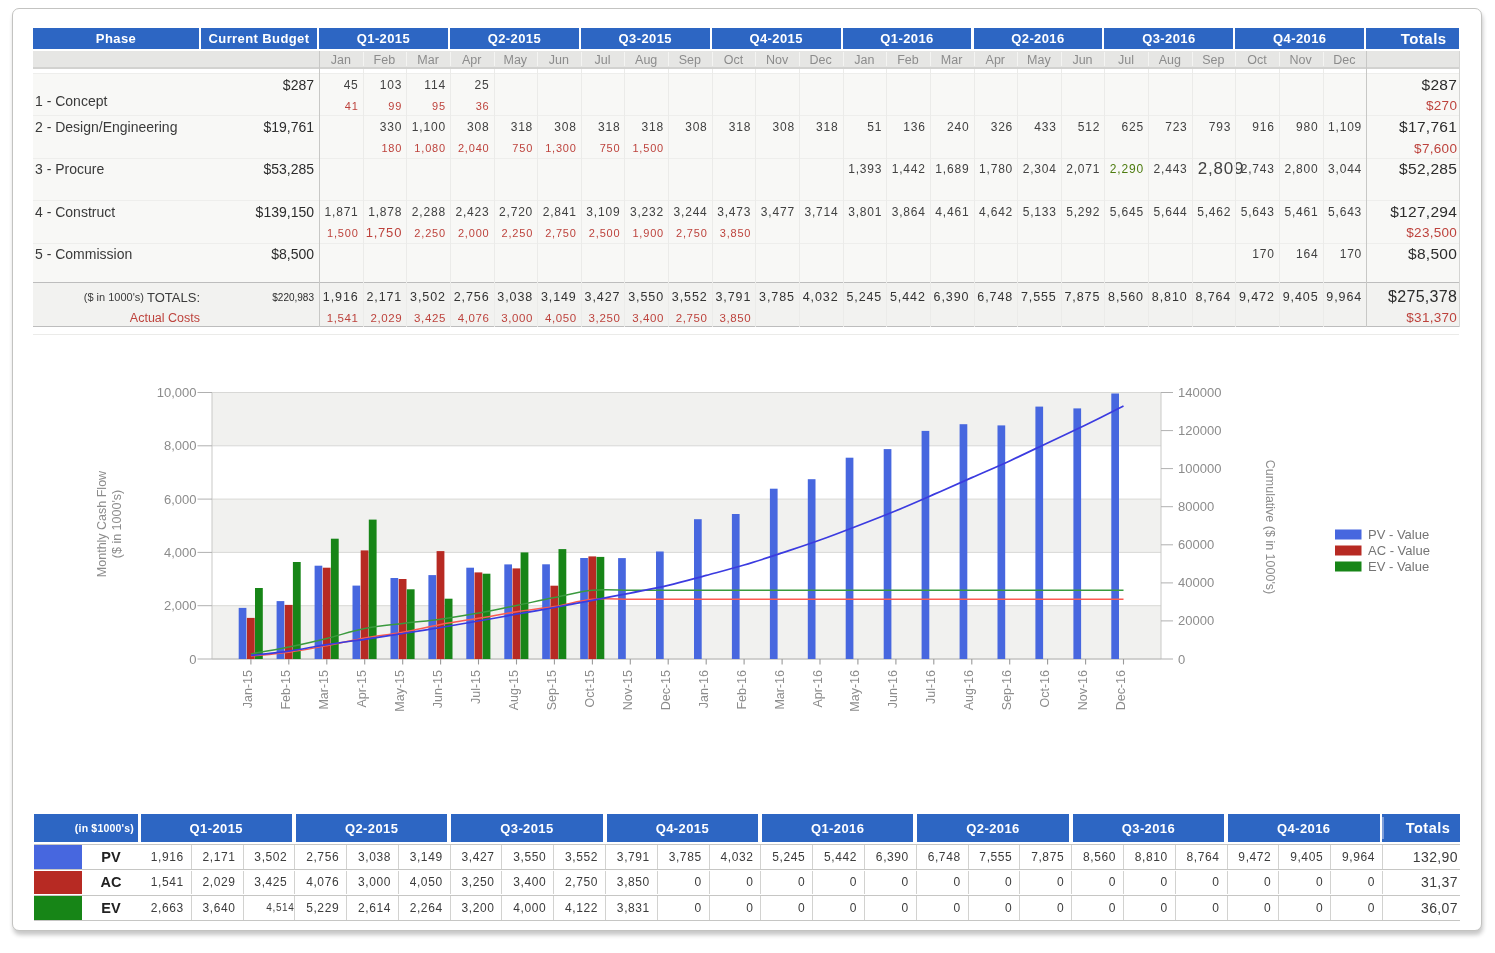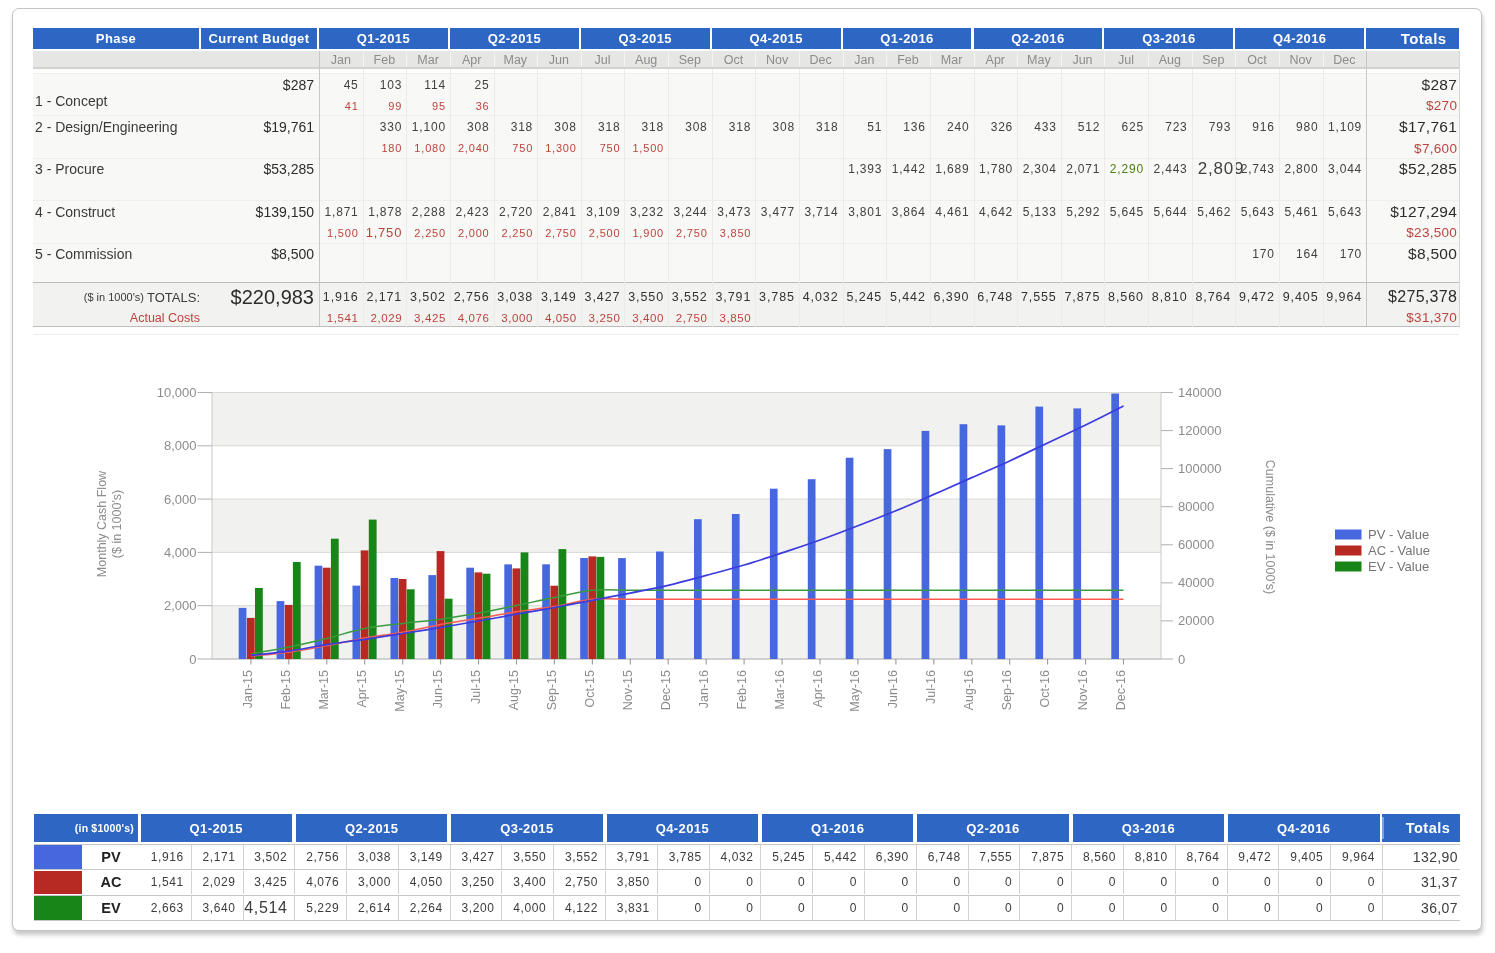--- a/index.html
+++ b/index.html
@@ -158,21 +158,21 @@
     <span>5 - Commission</span>
   </div>
 <div class="a " style="left:201.0px;top:243.6px;width:113.0px;height:21.2px;color:#2c2c2c;font-size:14px;display:flex;align-items:center;justify-content:flex-end;">$8,500</div>
 <div class="a " style="left:1235.2px;top:243.6px;width:39.6px;height:21.2px;color:#414141;font-size:12px;letter-spacing:0.8px;display:flex;align-items:center;justify-content:flex-end;">170</div>
 <div class="a " style="left:1278.9px;top:243.6px;width:39.6px;height:21.2px;color:#414141;font-size:12px;letter-spacing:0.8px;display:flex;align-items:center;justify-content:flex-end;">164</div>
 <div class="a " style="left:1322.5px;top:243.6px;width:39.6px;height:21.2px;color:#414141;font-size:12px;letter-spacing:0.8px;display:flex;align-items:center;justify-content:flex-end;">170</div>
 <div class="a " style="left:1366.2px;top:243.6px;width:91.0px;height:21.2px;color:#2c2c2c;font-size:15.5px;letter-spacing:0.3px;display:flex;align-items:center;justify-content:flex-end;">$8,500</div>
 <div class="a " style="left:33.0px;top:281.5px;width:1426.2px;height:45.5px;background:#f2f2f0;border-top:1px solid #bdbdbd;border-bottom:1px solid #bdbdbd;"></div>
 <div class="a " style="left:33.0px;top:288.0px;width:167.0px;height:18.0px;color:#3a3a3a;font-size:13px;display:flex;align-items:center;justify-content:flex-end;"><span style="font-size:11px;">($ in 1000's)&nbsp;</span>TOTALS:</div>
 <div class="a " style="left:33.0px;top:309.0px;width:167.0px;height:17.0px;color:#bd423c;font-size:12.5px;display:flex;align-items:center;justify-content:flex-end;">Actual Costs</div>
-<div class="a " style="left:201.0px;top:288.0px;width:113.0px;height:18.0px;color:#2c2c2c;font-size:20px;display:flex;align-items:center;justify-content:flex-end;">$220,983</div>
+<div class="a " style="left:201.0px;top:288.0px;width:113.0px;height:18.0px;color:#2c2c2c;font-size:10px;display:flex;align-items:center;justify-content:flex-end;">$220,983</div>
 <div class="a " style="left:319.0px;top:288.0px;width:39.6px;height:18.0px;color:#333;font-size:12.5px;letter-spacing:0.9px;display:flex;align-items:center;justify-content:flex-end;">1,916</div>
 <div class="a " style="left:362.6px;top:288.0px;width:39.6px;height:18.0px;color:#333;font-size:12.5px;letter-spacing:0.9px;display:flex;align-items:center;justify-content:flex-end;">2,171</div>
 <div class="a " style="left:406.3px;top:288.0px;width:39.6px;height:18.0px;color:#333;font-size:12.5px;letter-spacing:0.9px;display:flex;align-items:center;justify-content:flex-end;">3,502</div>
 <div class="a " style="left:449.9px;top:288.0px;width:39.6px;height:18.0px;color:#333;font-size:12.5px;letter-spacing:0.9px;display:flex;align-items:center;justify-content:flex-end;">2,756</div>
 <div class="a " style="left:493.5px;top:288.0px;width:39.6px;height:18.0px;color:#333;font-size:12.5px;letter-spacing:0.9px;display:flex;align-items:center;justify-content:flex-end;">3,038</div>
 <div class="a " style="left:537.1px;top:288.0px;width:39.6px;height:18.0px;color:#333;font-size:12.5px;letter-spacing:0.9px;display:flex;align-items:center;justify-content:flex-end;">3,149</div>
 <div class="a " style="left:580.8px;top:288.0px;width:39.6px;height:18.0px;color:#333;font-size:12.5px;letter-spacing:0.9px;display:flex;align-items:center;justify-content:flex-end;">3,427</div>
 <div class="a " style="left:624.4px;top:288.0px;width:39.6px;height:18.0px;color:#333;font-size:12.5px;letter-spacing:0.9px;display:flex;align-items:center;justify-content:flex-end;">3,550</div>
 <div class="a " style="left:668.0px;top:288.0px;width:39.6px;height:18.0px;color:#333;font-size:12.5px;letter-spacing:0.9px;display:flex;align-items:center;justify-content:flex-end;">3,552</div>
 <div class="a " style="left:711.7px;top:288.0px;width:39.6px;height:18.0px;color:#333;font-size:12.5px;letter-spacing:0.9px;display:flex;align-items:center;justify-content:flex-end;">3,791</div>
@@ -314,21 +314,21 @@
 <div class="a " style="left:1124.0px;top:870.5px;width:51.8px;height:23.5px;color:#3c3c3c;font-size:12px;letter-spacing:0.6px;display:flex;align-items:center;justify-content:flex-end;border-right:1px solid #d2d2d0;padding-right:7px;">0</div>
 <div class="a " style="left:1175.8px;top:870.5px;width:51.8px;height:23.5px;color:#3c3c3c;font-size:12px;letter-spacing:0.6px;display:flex;align-items:center;justify-content:flex-end;border-right:1px solid #d2d2d0;padding-right:7px;">0</div>
 <div class="a " style="left:1227.6px;top:870.5px;width:51.8px;height:23.5px;color:#3c3c3c;font-size:12px;letter-spacing:0.6px;display:flex;align-items:center;justify-content:flex-end;border-right:1px solid #d2d2d0;padding-right:7px;">0</div>
 <div class="a " style="left:1279.4px;top:870.5px;width:51.8px;height:23.5px;color:#3c3c3c;font-size:12px;letter-spacing:0.6px;display:flex;align-items:center;justify-content:flex-end;border-right:1px solid #d2d2d0;padding-right:7px;">0</div>
 <div class="a " style="left:1331.2px;top:870.5px;width:51.8px;height:23.5px;color:#3c3c3c;font-size:12px;letter-spacing:0.6px;display:flex;align-items:center;justify-content:flex-end;border-right:1px solid #d2d2d0;padding-right:7px;">0</div>
 <div class="a " style="left:1383.5px;top:870.5px;width:74.5px;height:23.5px;color:#3c3c3c;font-size:14px;letter-spacing:0.4px;display:flex;align-items:center;justify-content:flex-end;">31,37</div>
 <div class="a " style="left:34.0px;top:896.0px;width:48.0px;height:23.5px;background:#178517;"></div>
 <div class="a " style="left:82.0px;top:896.0px;width:58.0px;height:23.5px;color:#222;font-size:14.5px;font-weight:bold;display:flex;align-items:center;justify-content:center;">EV</div>
 <div class="a " style="left:140.0px;top:896.0px;width:51.8px;height:23.5px;color:#3c3c3c;font-size:12px;letter-spacing:0.6px;display:flex;align-items:center;justify-content:flex-end;border-right:1px solid #d2d2d0;padding-right:7px;">2,663</div>
 <div class="a " style="left:191.8px;top:896.0px;width:51.8px;height:23.5px;color:#3c3c3c;font-size:12px;letter-spacing:0.6px;display:flex;align-items:center;justify-content:flex-end;border-right:1px solid #d2d2d0;padding-right:7px;">3,640</div>
-<div class="a " style="left:243.6px;top:896.0px;width:51.8px;height:23.5px;color:#3c3c3c;font-size:16px;letter-spacing:0.6px;display:flex;align-items:center;justify-content:flex-end;border-right:1px solid #d2d2d0;padding-right:7px;">4,514</div>
+<div class="a " style="left:243.6px;top:896.0px;width:51.8px;height:23.5px;color:#3c3c3c;font-size:10px;letter-spacing:0.6px;display:flex;align-items:center;justify-content:flex-end;border-right:1px solid #d2d2d0;padding-right:0;">4,514</div>
 <div class="a " style="left:295.4px;top:896.0px;width:51.8px;height:23.5px;color:#3c3c3c;font-size:12px;letter-spacing:0.6px;display:flex;align-items:center;justify-content:flex-end;border-right:1px solid #d2d2d0;padding-right:7px;">5,229</div>
 <div class="a " style="left:347.2px;top:896.0px;width:51.8px;height:23.5px;color:#3c3c3c;font-size:12px;letter-spacing:0.6px;display:flex;align-items:center;justify-content:flex-end;border-right:1px solid #d2d2d0;padding-right:7px;">2,614</div>
 <div class="a " style="left:398.9px;top:896.0px;width:51.8px;height:23.5px;color:#3c3c3c;font-size:12px;letter-spacing:0.6px;display:flex;align-items:center;justify-content:flex-end;border-right:1px solid #d2d2d0;padding-right:7px;">2,264</div>
 <div class="a " style="left:450.7px;top:896.0px;width:51.8px;height:23.5px;color:#3c3c3c;font-size:12px;letter-spacing:0.6px;display:flex;align-items:center;justify-content:flex-end;border-right:1px solid #d2d2d0;padding-right:7px;">3,200</div>
 <div class="a " style="left:502.5px;top:896.0px;width:51.8px;height:23.5px;color:#3c3c3c;font-size:12px;letter-spacing:0.6px;display:flex;align-items:center;justify-content:flex-end;border-right:1px solid #d2d2d0;padding-right:7px;">4,000</div>
 <div class="a " style="left:554.3px;top:896.0px;width:51.8px;height:23.5px;color:#3c3c3c;font-size:12px;letter-spacing:0.6px;display:flex;align-items:center;justify-content:flex-end;border-right:1px solid #d2d2d0;padding-right:7px;">4,122</div>
 <div class="a " style="left:606.1px;top:896.0px;width:51.8px;height:23.5px;color:#3c3c3c;font-size:12px;letter-spacing:0.6px;display:flex;align-items:center;justify-content:flex-end;border-right:1px solid #d2d2d0;padding-right:7px;">3,831</div>
 <div class="a " style="left:657.9px;top:896.0px;width:51.8px;height:23.5px;color:#3c3c3c;font-size:12px;letter-spacing:0.6px;display:flex;align-items:center;justify-content:flex-end;border-right:1px solid #d2d2d0;padding-right:7px;">0</div>
 <div class="a " style="left:709.7px;top:896.0px;width:51.8px;height:23.5px;color:#3c3c3c;font-size:12px;letter-spacing:0.6px;display:flex;align-items:center;justify-content:flex-end;border-right:1px solid #d2d2d0;padding-right:7px;">0</div>
 <div class="a " style="left:761.5px;top:896.0px;width:51.8px;height:23.5px;color:#3c3c3c;font-size:12px;letter-spacing:0.6px;display:flex;align-items:center;justify-content:flex-end;border-right:1px solid #d2d2d0;padding-right:7px;">0</div>

